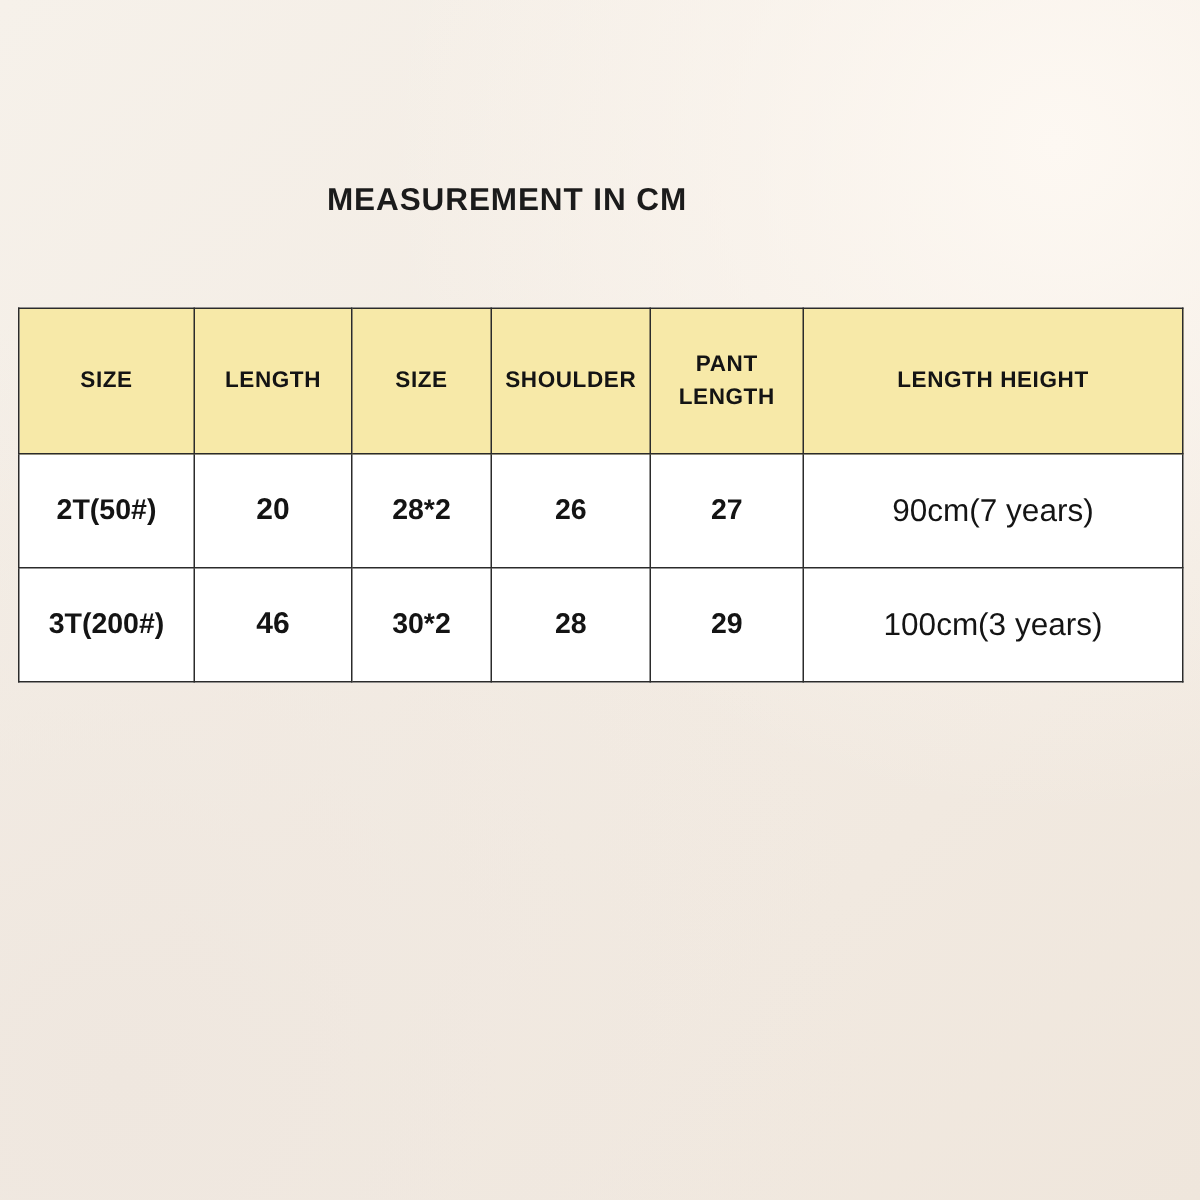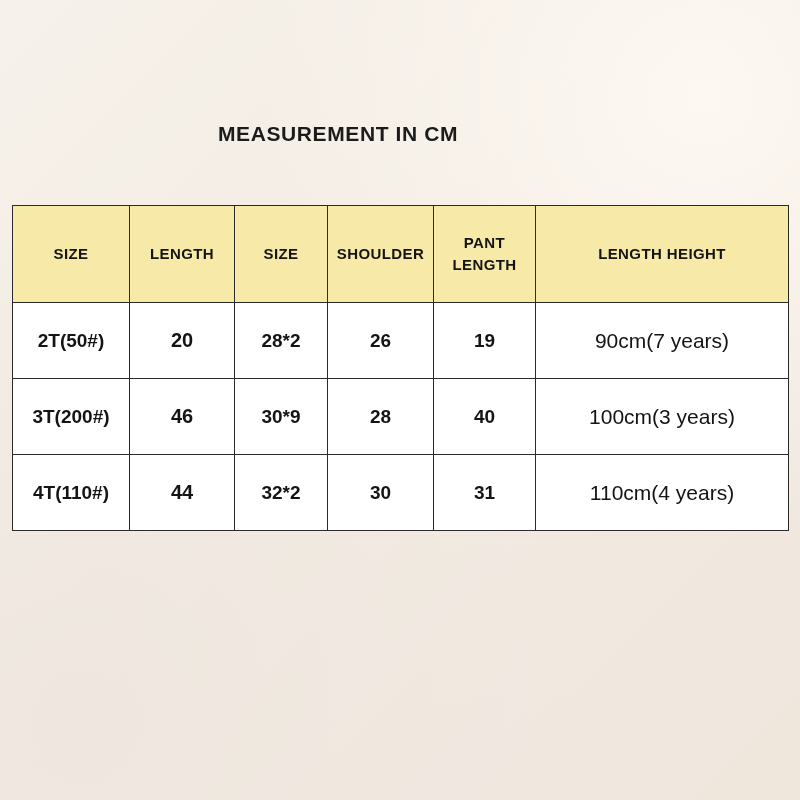--- a/index.html
+++ b/index.html
@@ -113,36 +113,28 @@
           </th>
           <th>LENGTH HEIGHT</th>
         </tr>
       </thead>
       <tbody>
         <tr>
           <td class="size-cell">2T(50#)</td>
           <td class="length-cell">20</td>
           <td>28*2</td>
           <td>26</td>
-          <td>19</td>
+          <td>27</td>
           <td class="height-cell">90cm(7 years)</td>
         </tr>
         <tr>
           <td class="size-cell">3T(200#)</td>
           <td class="length-cell">46</td>
-          <td>30*9</td>
+          <td>30*2</td>
           <td>28</td>
-          <td>40</td>
+          <td>29</td>
           <td class="height-cell">100cm(3 years)</td>
-        </tr>
-        <tr>
-          <td class="size-cell">4T(110#)</td>
-          <td class="length-cell">44</td>
-          <td>32*2</td>
-          <td>30</td>
-          <td>31</td>
-          <td class="height-cell">110cm(4 years)</td>
         </tr>
       </tbody>
     </table>
   </div>
 
 </div>
 
 </body></html>

